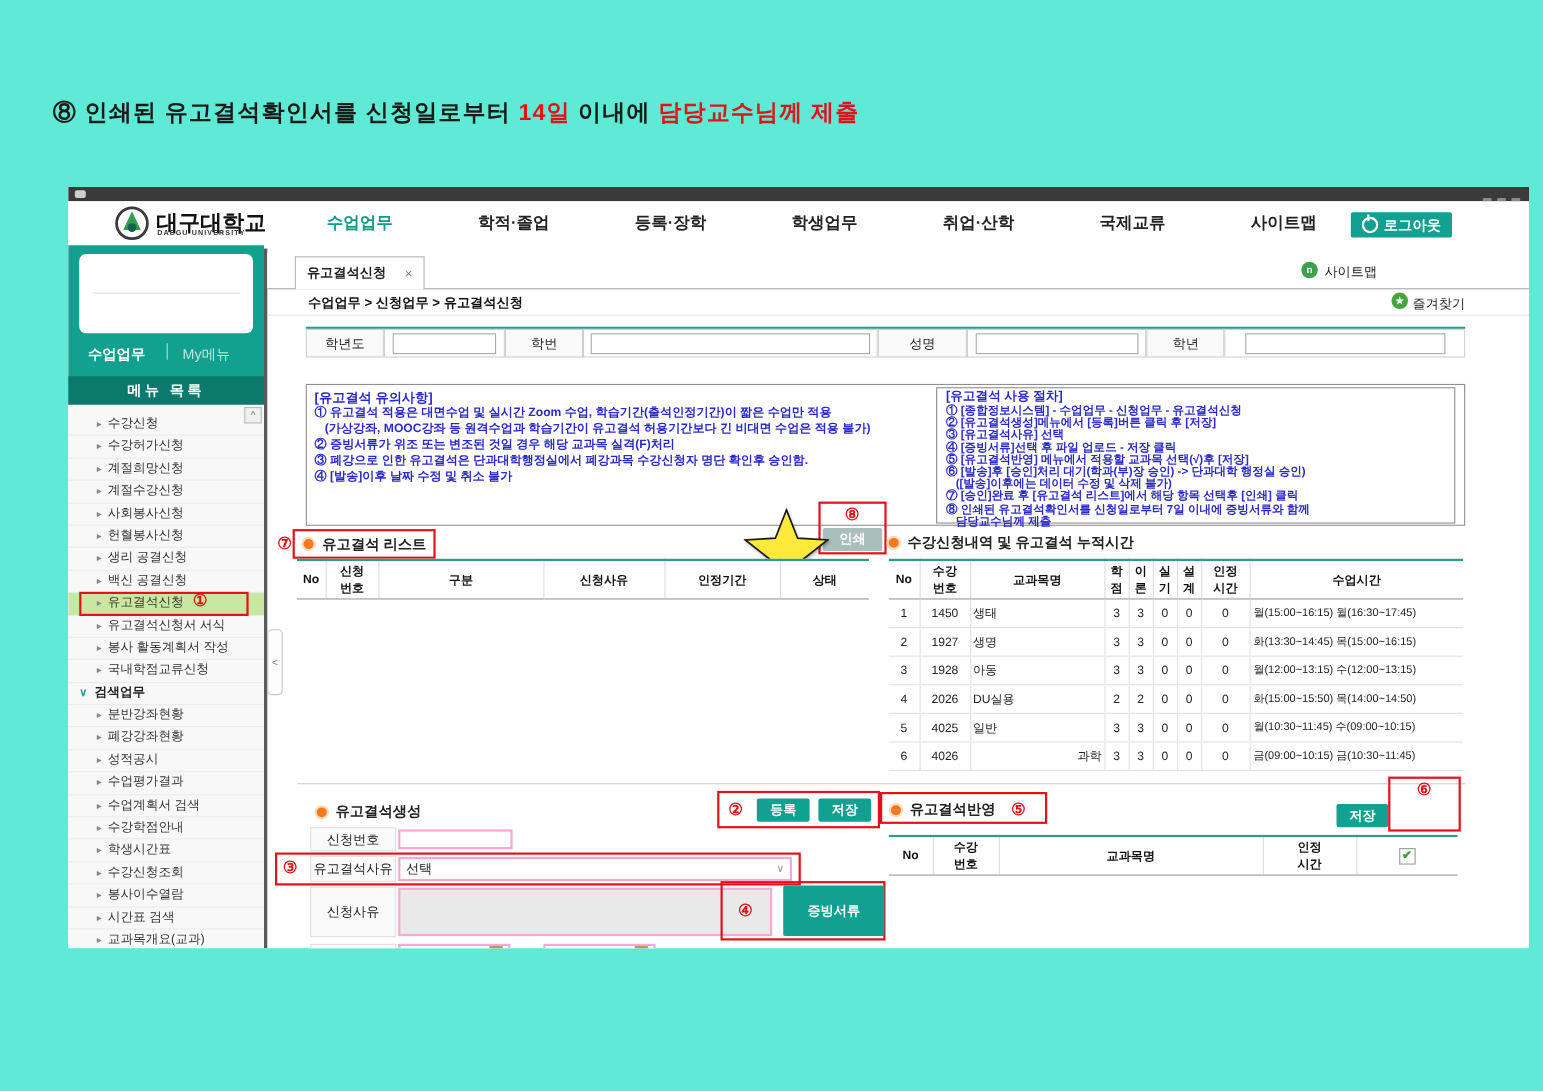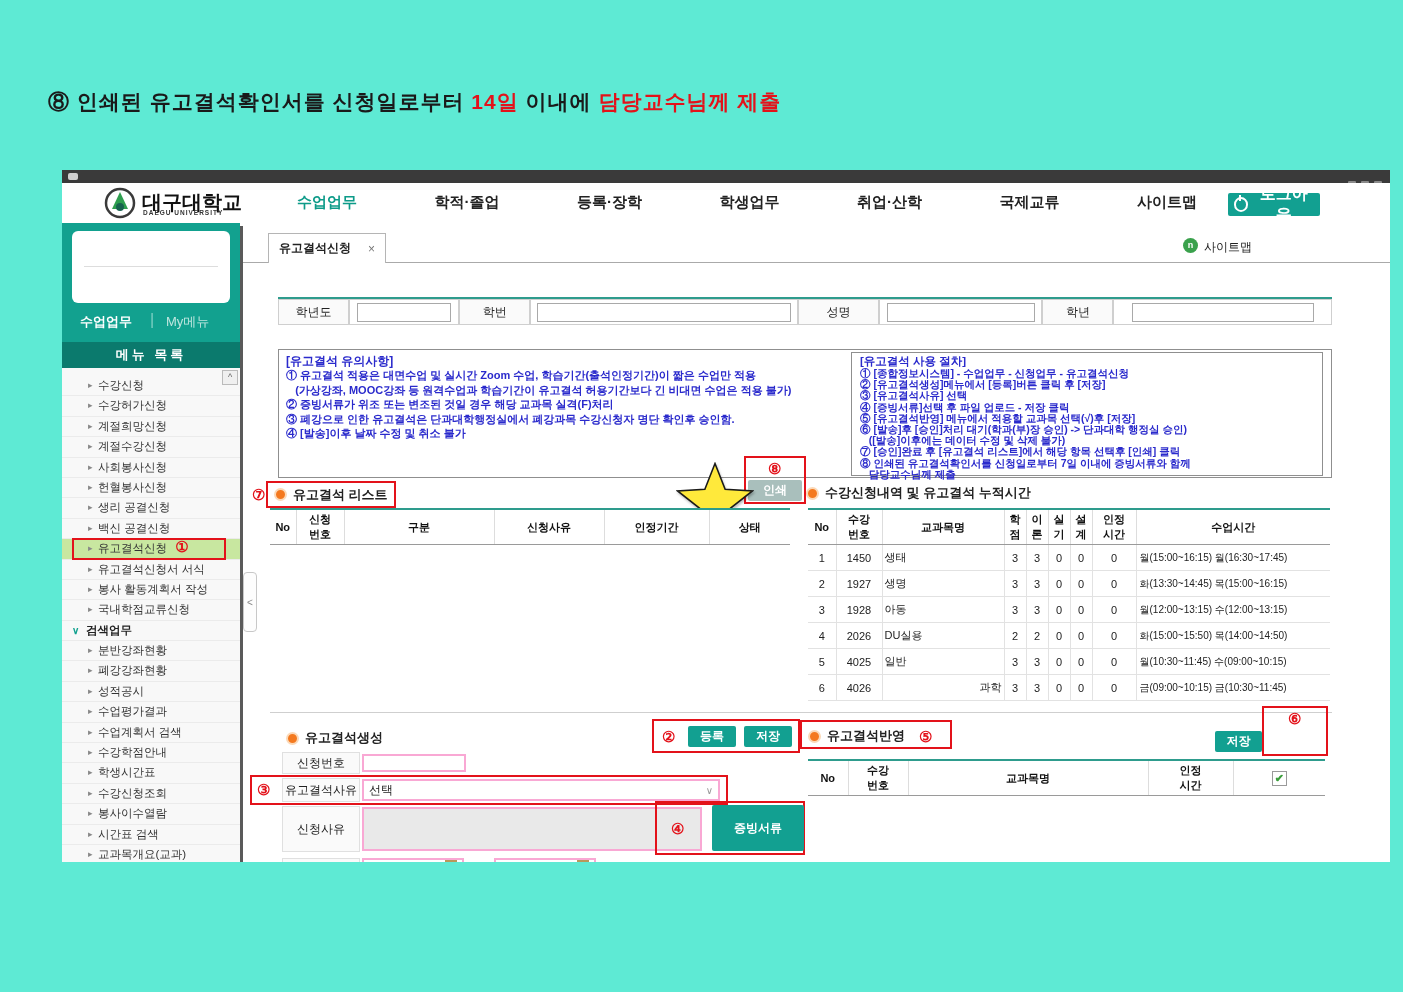--- a/index.html
+++ b/index.html
@@ -104,21 +104,21 @@
       <span class="a" style="left:81px;top:26px;font-size:6.5px;letter-spacing:1px;color:#333;font-weight:bold;">DAEGU UNIVERSITY</span>
       <div class="a" style="left:235px;top:10px;width:900px;display:flex;justify-content:space-between;">
         <span class="gnb on">수업업무</span>
         <span class="gnb">학적·졸업</span>
         <span class="gnb">등록·장학</span>
         <span class="gnb">학생업무</span>
         <span class="gnb">취업·산학</span>
         <span class="gnb">국제교류</span>
         <span class="gnb">사이트맵</span>
       </div>
-      <button class="a btn" style="left:1166px;top:10px;width:92px;height:23px;font-size:16px;">
+      <button class="a btn" style="left:1166px;top:10px;width:92px;height:23px;font-size:13px;">
         <span class="pwr"></span>
         <span>로그아웃</span>
       </button>
     </div>
 
     <div class="a sb-teal" style="left:0;top:53px;width:178px;height:145px;">
       <div class="a" style="left:10px;top:8px;width:158px;height:72px;background:#fff;border-radius:6px;">
         <div class="a" style="left:12px;top:35px;width:134px;height:1px;background:#ddd;"></div>
       </div>
       <span class="a" style="left:18px;top:90px;font-size:13px;font-weight:bold;color:#fff;">수업업무</span>
@@ -167,20 +167,25 @@
     <div class="a" style="left:181px;top:60px;width:1147px;height:33px;border-bottom:1px solid #aaa;background:#fff;">
       <div class="a tab" style="left:25px;top:3px;width:118px;height:30px;">
         <span>유고결석신청</span>
         <span style="color:#777;font-weight:normal;">×</span>
       </div>
       <span class="a gcirc" style="left:940px;top:8px;background:#3aa14c;">n</span>
       <span class="a" style="left:961px;top:9px;font-size:12px;color:#222;">사이트맵</span>
 
     </div>
 
+    <div class="a" style="left:181px;top:93px;width:1147px;height:24px;border-bottom:1px solid #e4e4e4;">
+      <span class="a crumb" style="left:37px;top:4px;">수업업무 &gt; 신청업무 &gt; 유고결석신청</span>
+      <span class="a gcirc" style="left:1022px;top:3px;background:#45a53b;">★</span>
+      <span class="a" style="left:1041px;top:5px;font-size:12px;color:#222;">즐겨찾기</span>
+    </div>
 
     <div class="a" style="left:216px;top:127px;width:1054px;border-top:2px solid #2e9c8d;">
       <div class="frow">
         <div class="fcell flabel" style="width:70px;">학년도</div>
         <div class="fcell" style="width:110px;">
             <span class="ibox" style="width:92px;"></span>
           </div>
         <div class="fcell flabel" style="width:70px;">학번</div>
         <div class="fcell" style="width:270px;">
             <span class="ibox" style="width:252px;"></span>

